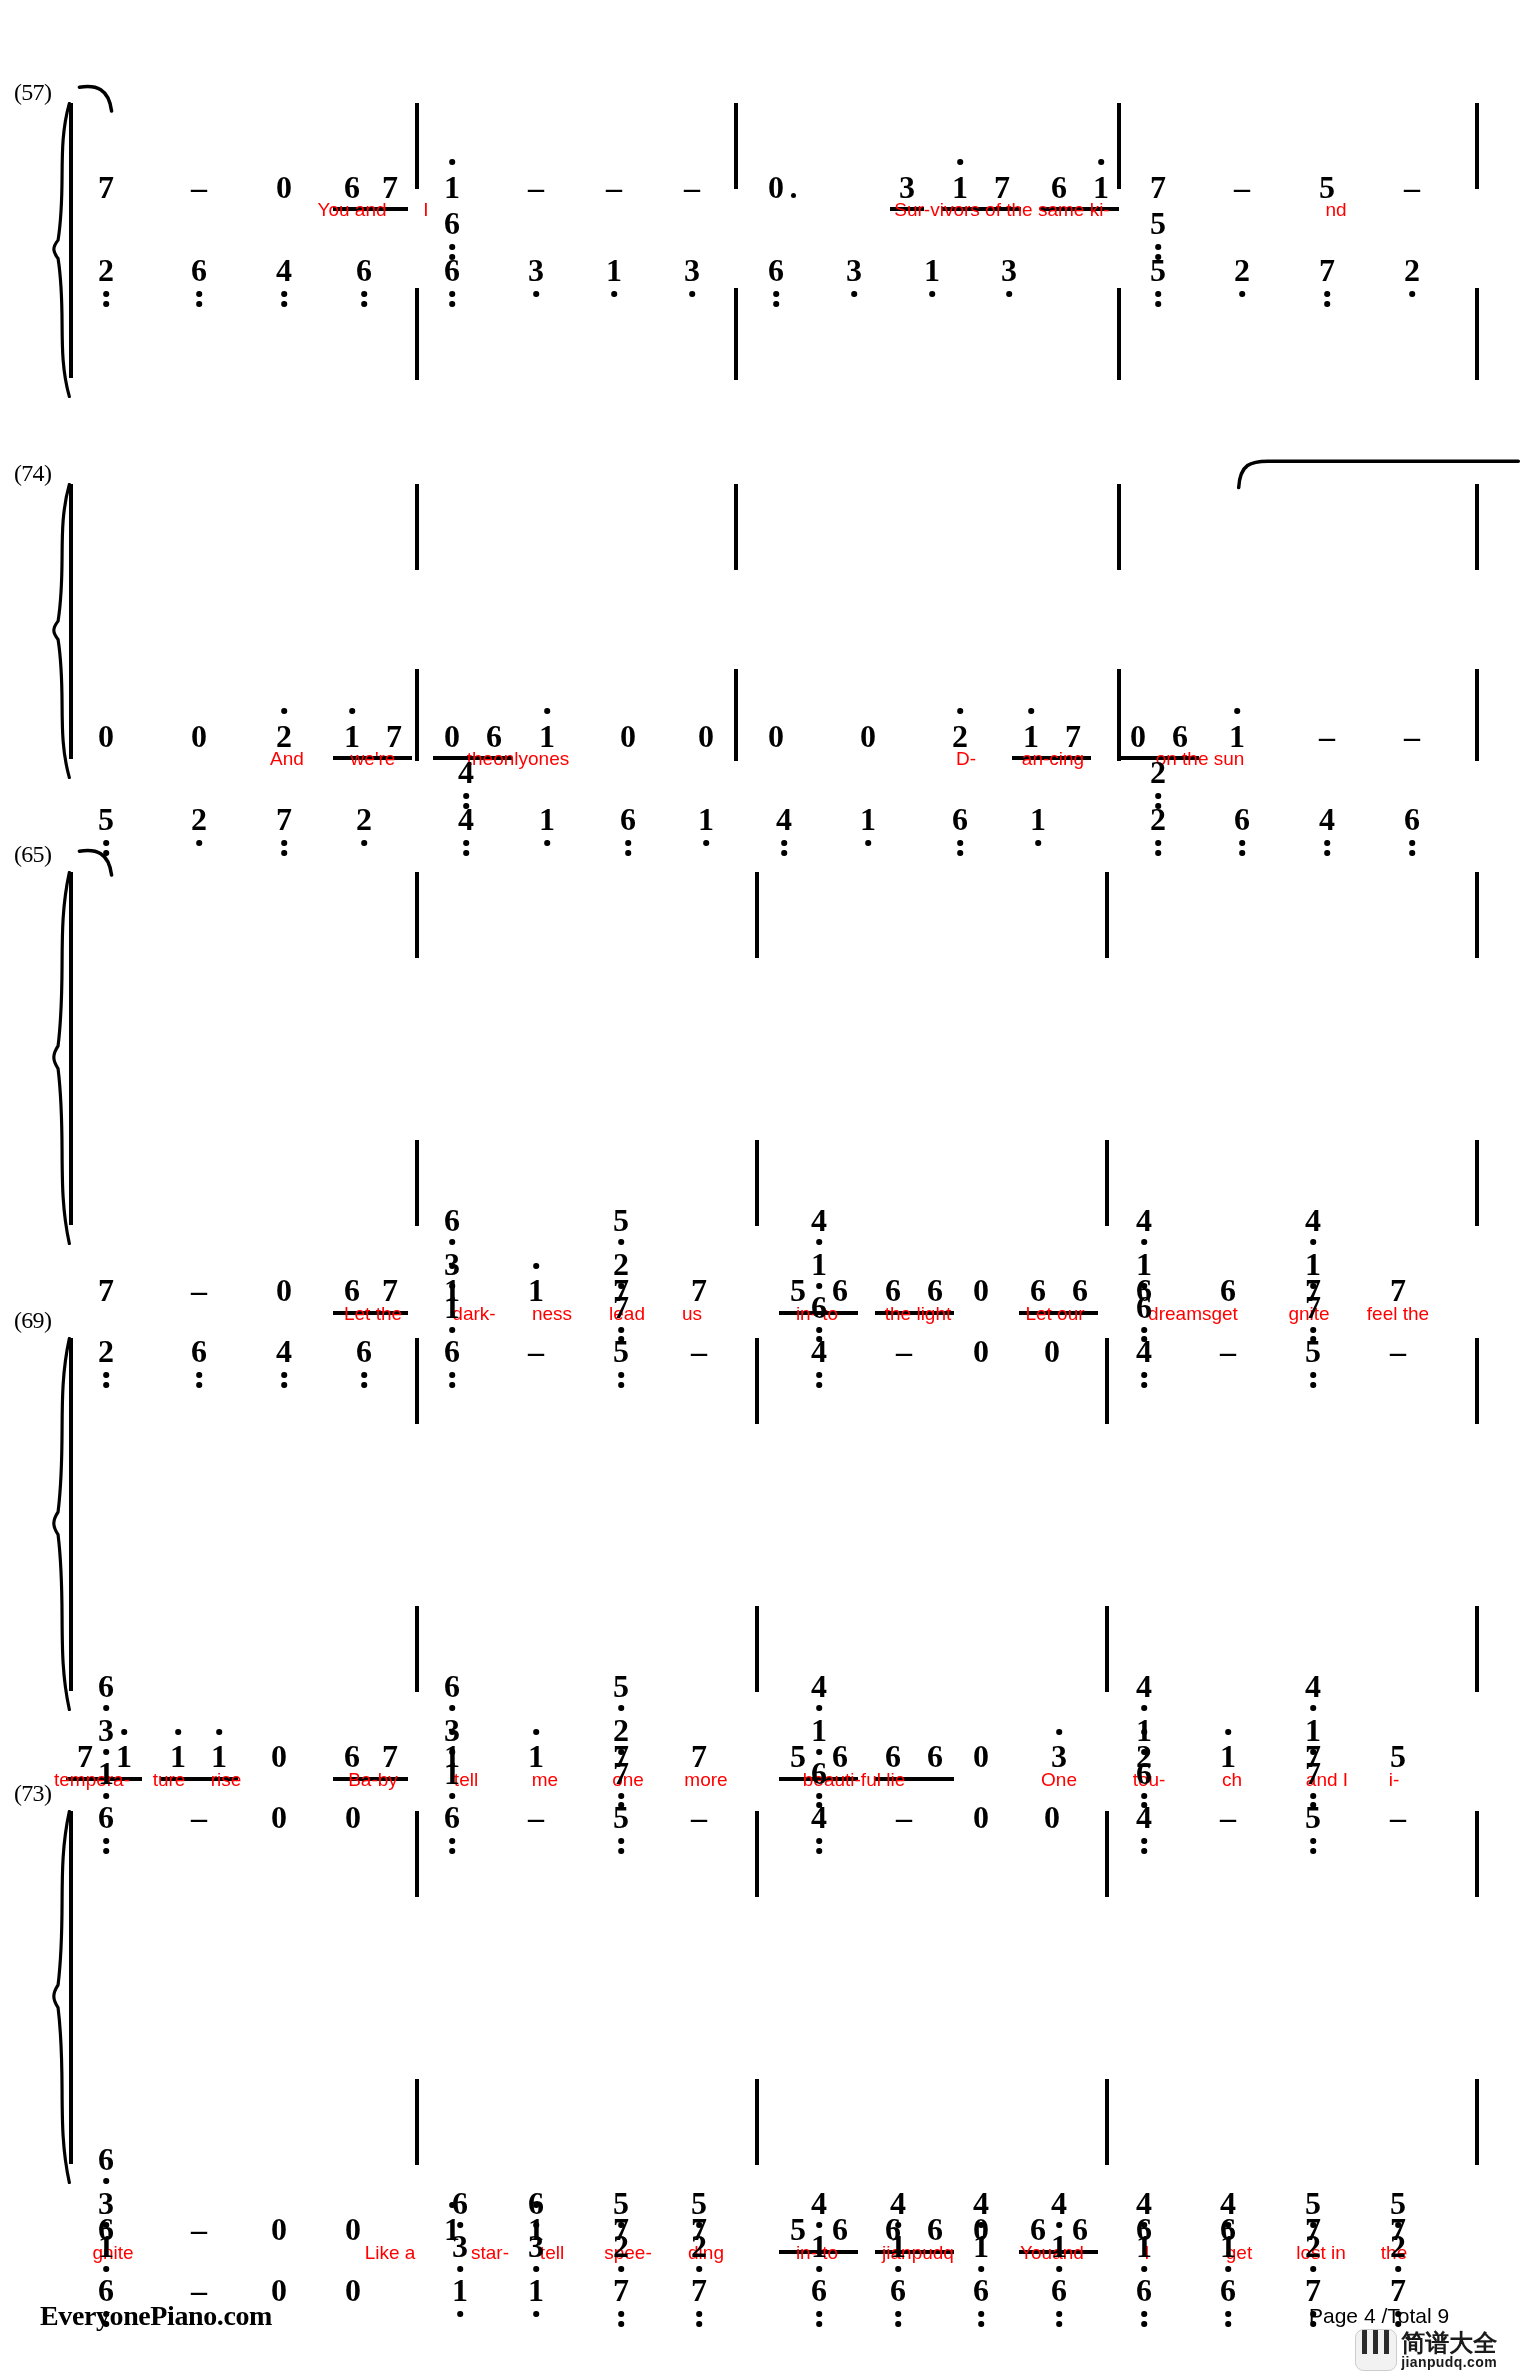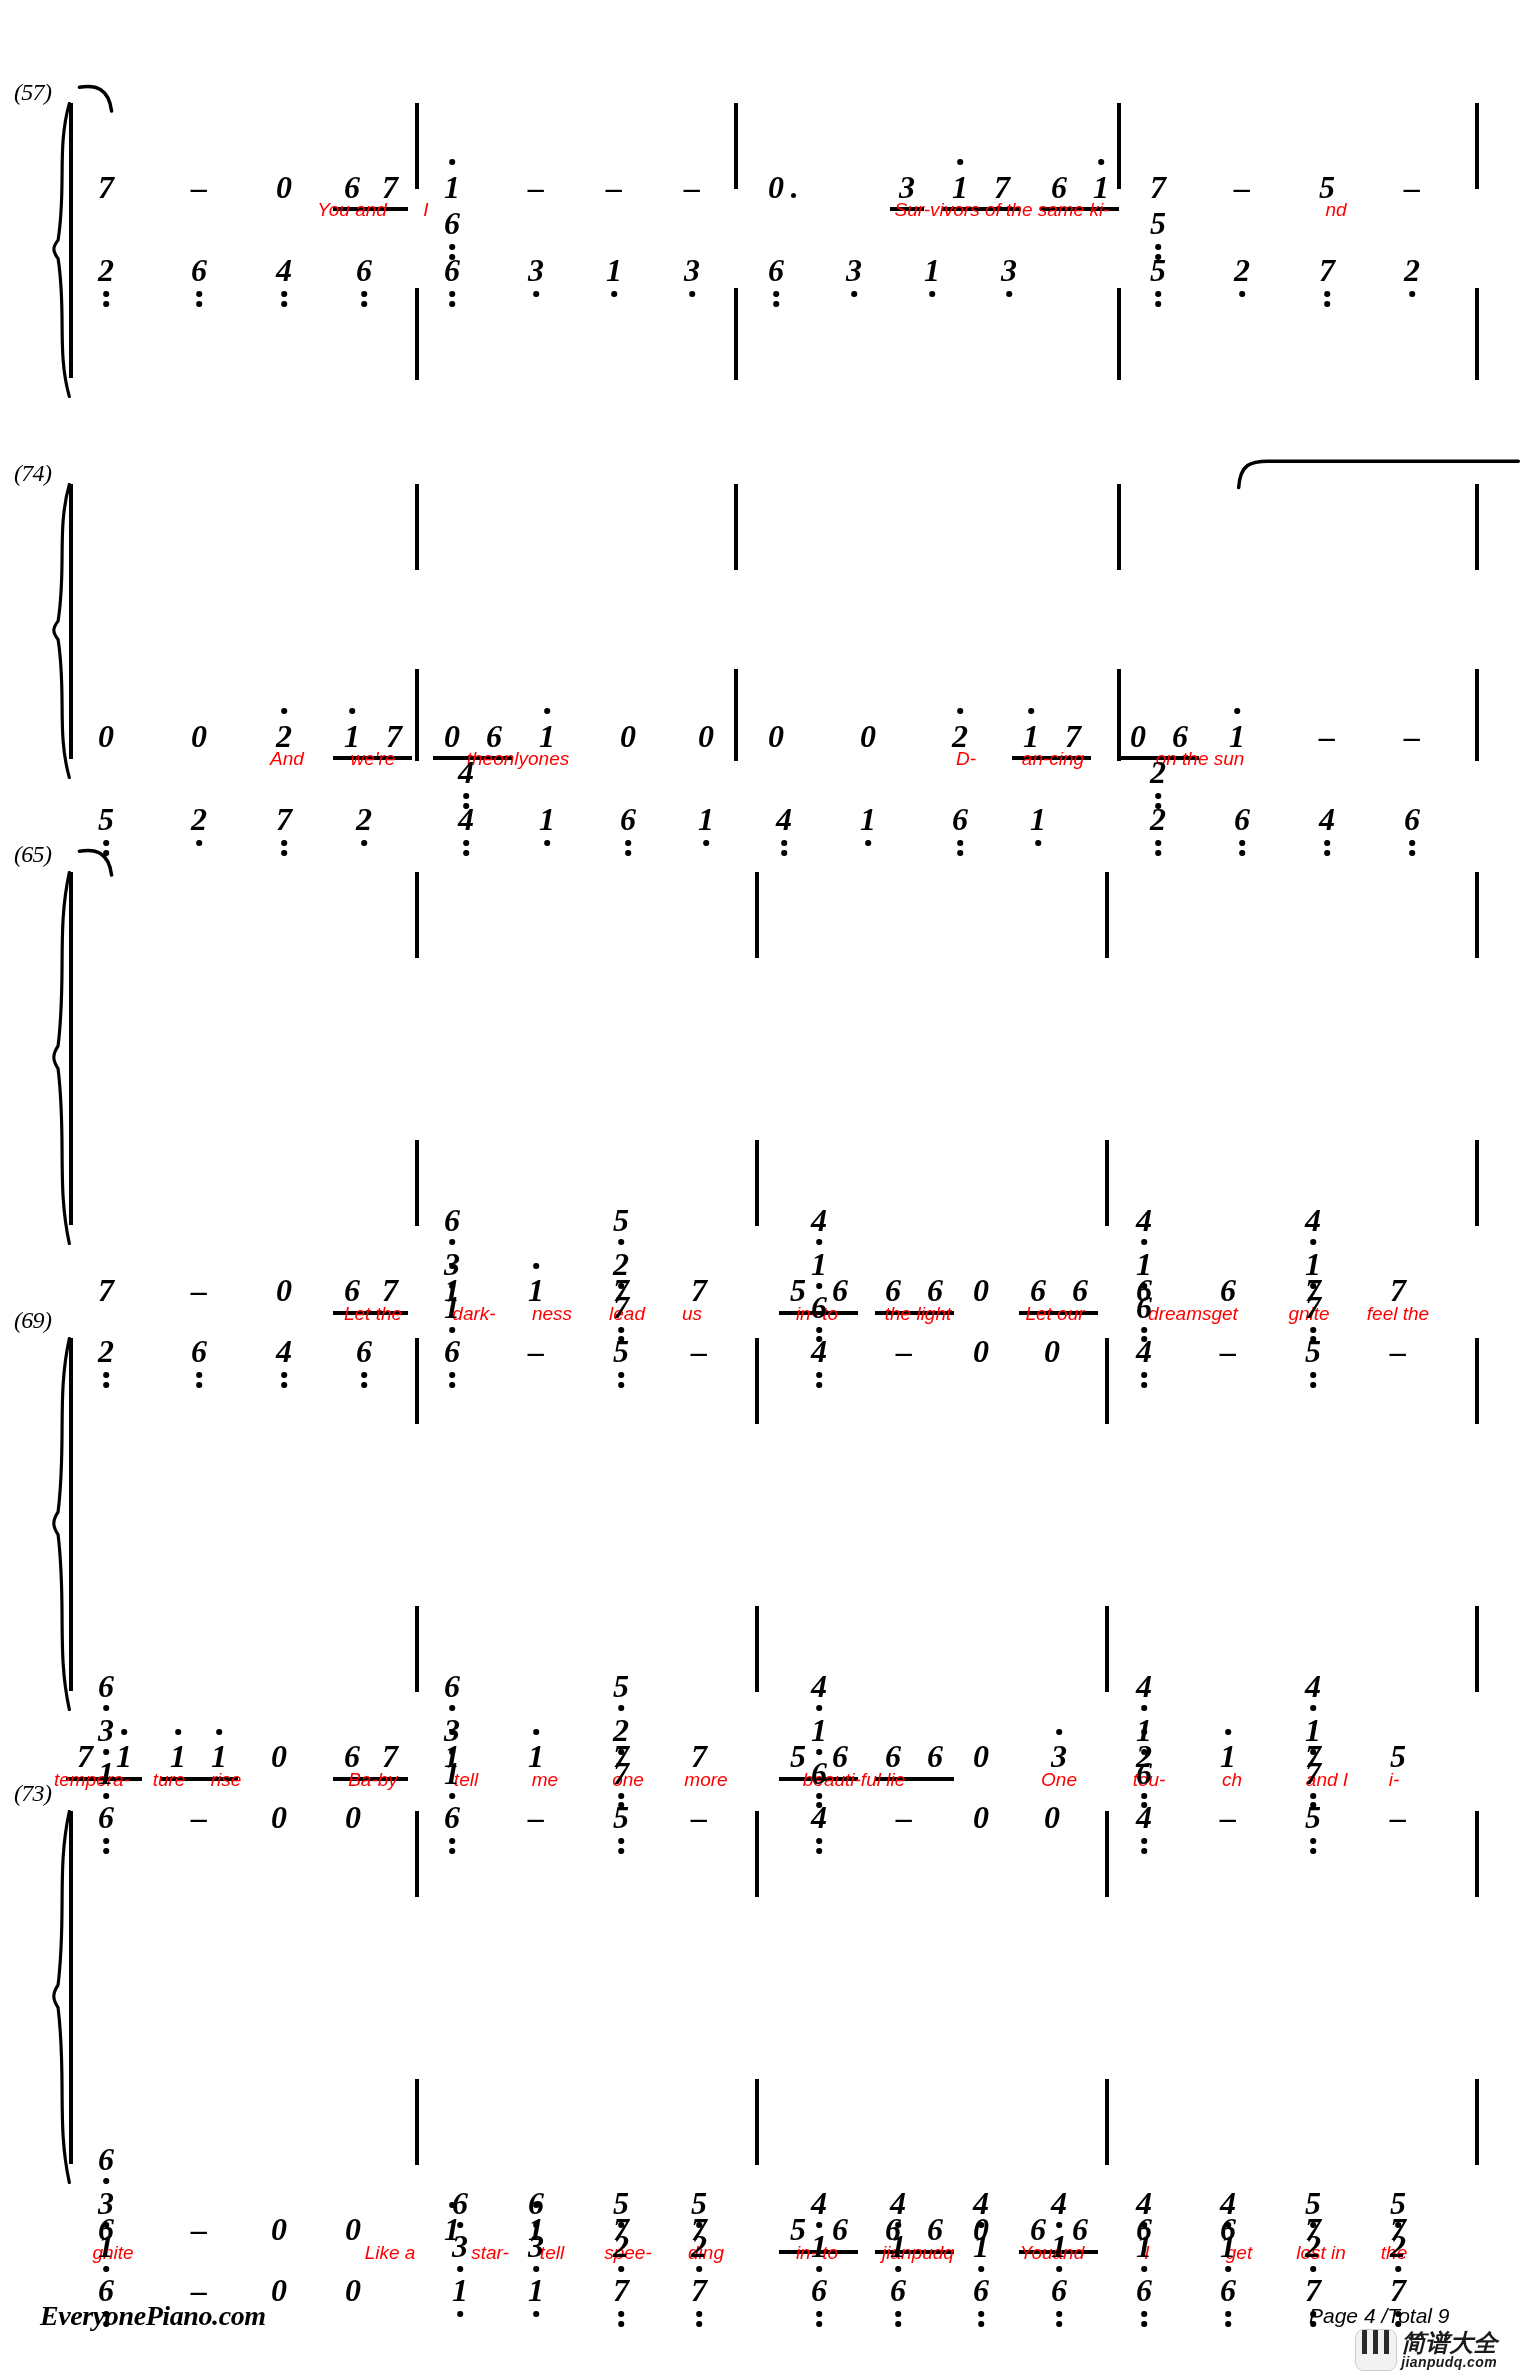--- a/index.html
+++ b/index.html
@@ -14,21 +14,20 @@
     font-family: "Liberation Serif", serif;
     overflow: hidden;
   }
 
   
   #sheet {
     position: absolute;
     left: 0; top: 0;
     width: 1240px;
     height: 2377px;
-    font-style: italic;
   }
 
   
   .system {
     position: absolute;
     left: 0;
     width: 1540px;
   }
 
   

